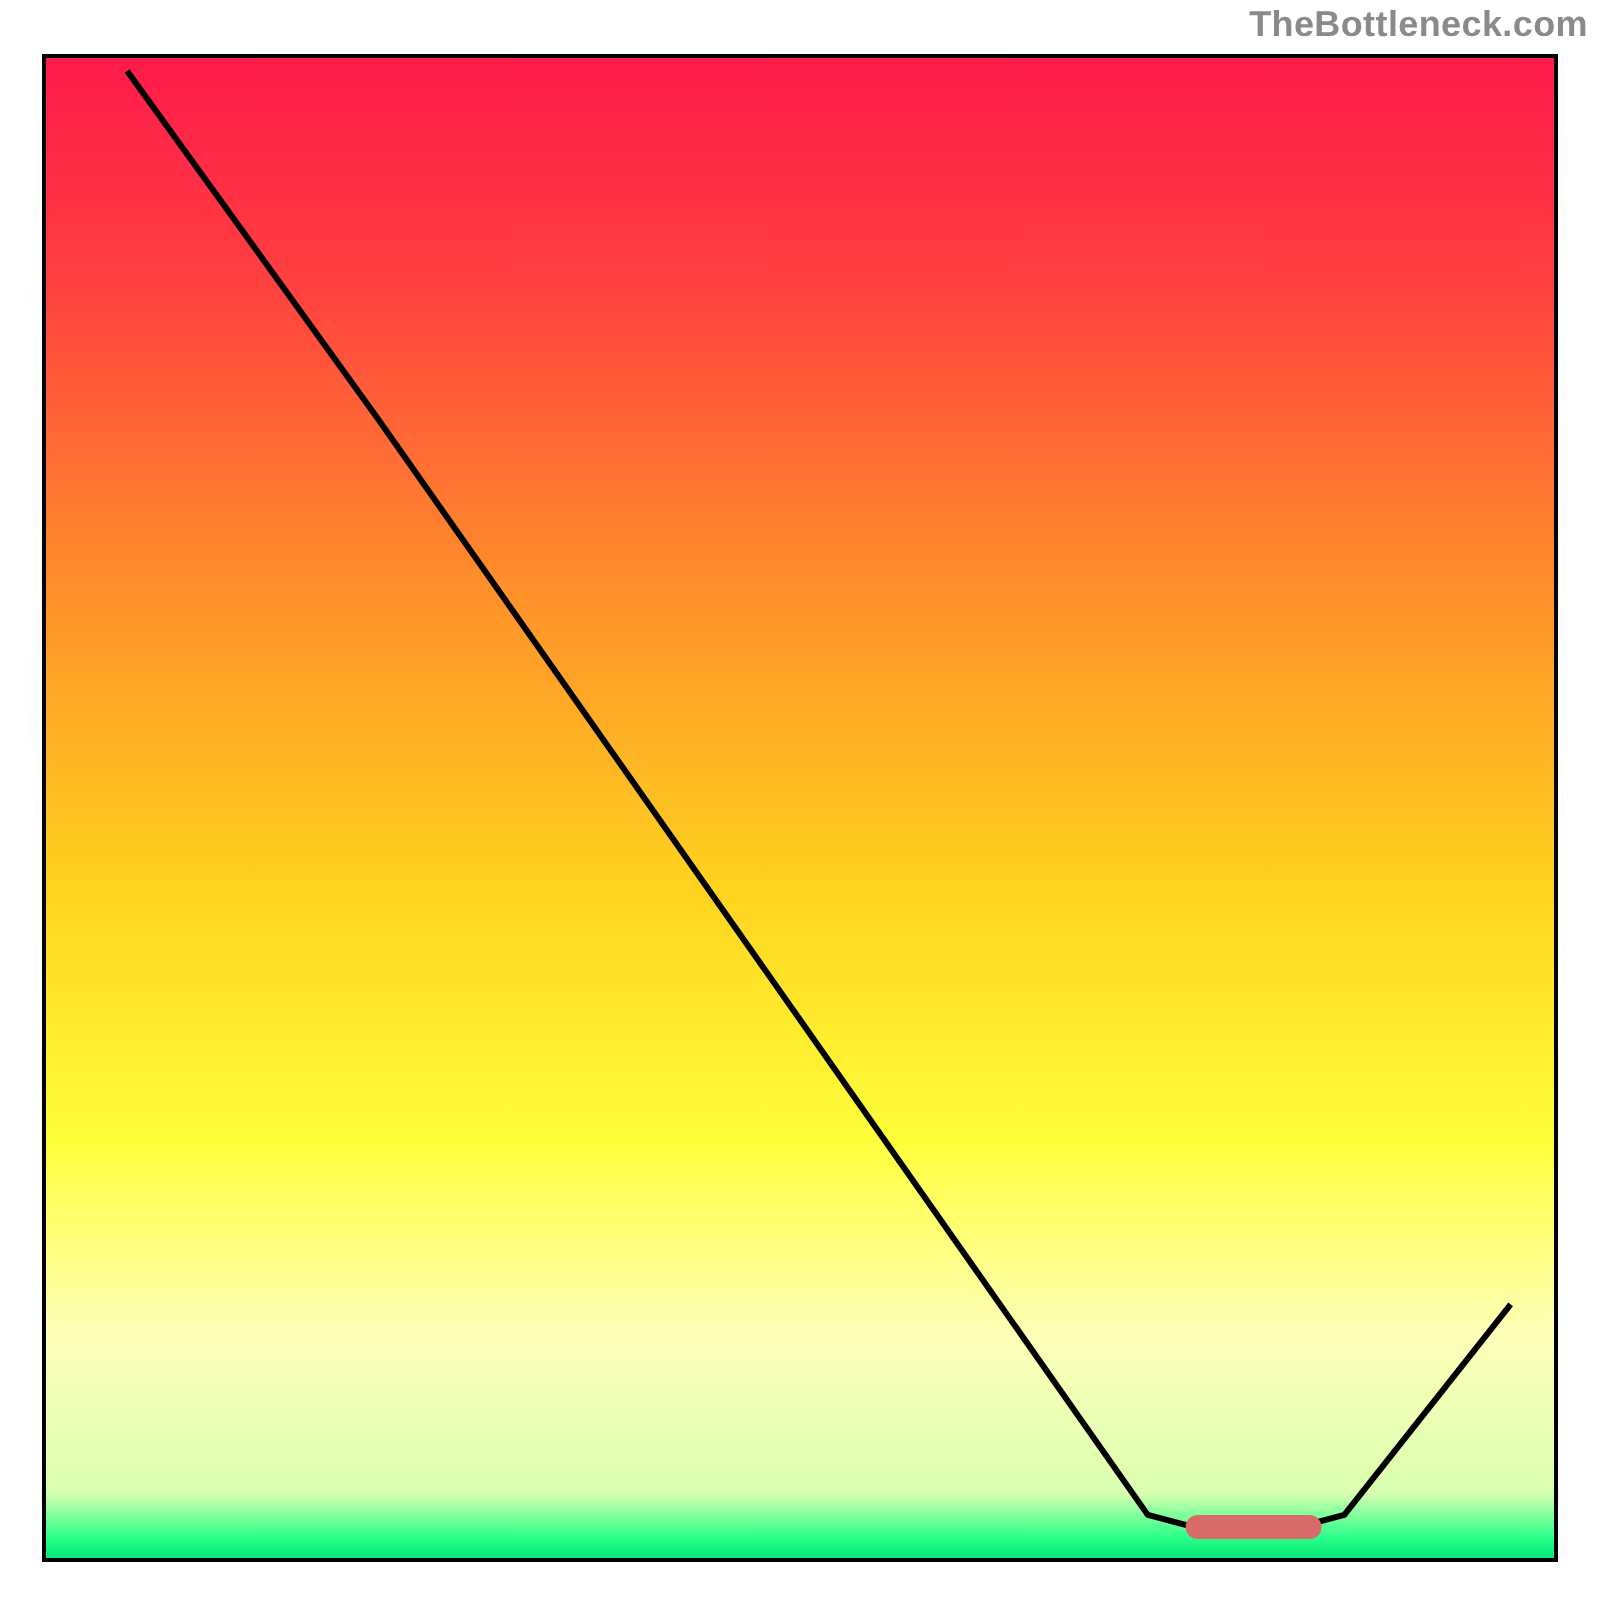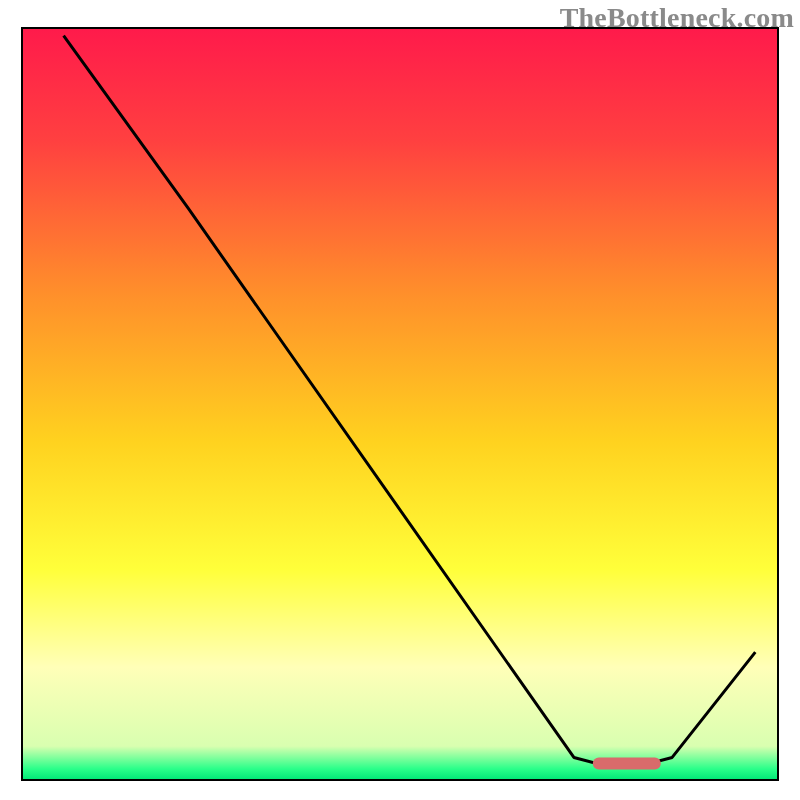--- a/index.html
+++ b/index.html
@@ -12,22 +12,22 @@
   }
   .container {
     position: relative;
     width: 800px;
     height: 800px;
   }
   .watermark {
     position: absolute;
     top: 2px;
     right: 6px;
-    font-family: Liberation Serif, serif;
-    font-size: 28px;
+    font-family: Liberation Sans, sans-serif;
+    font-size: 18px;
     font-weight: bold;
     color: #8a8a8a;
     letter-spacing: 0.2px;
     z-index: 10;
     text-align: center;
   }
   svg {
     position: absolute;
     top: 0;
     left: 0;

